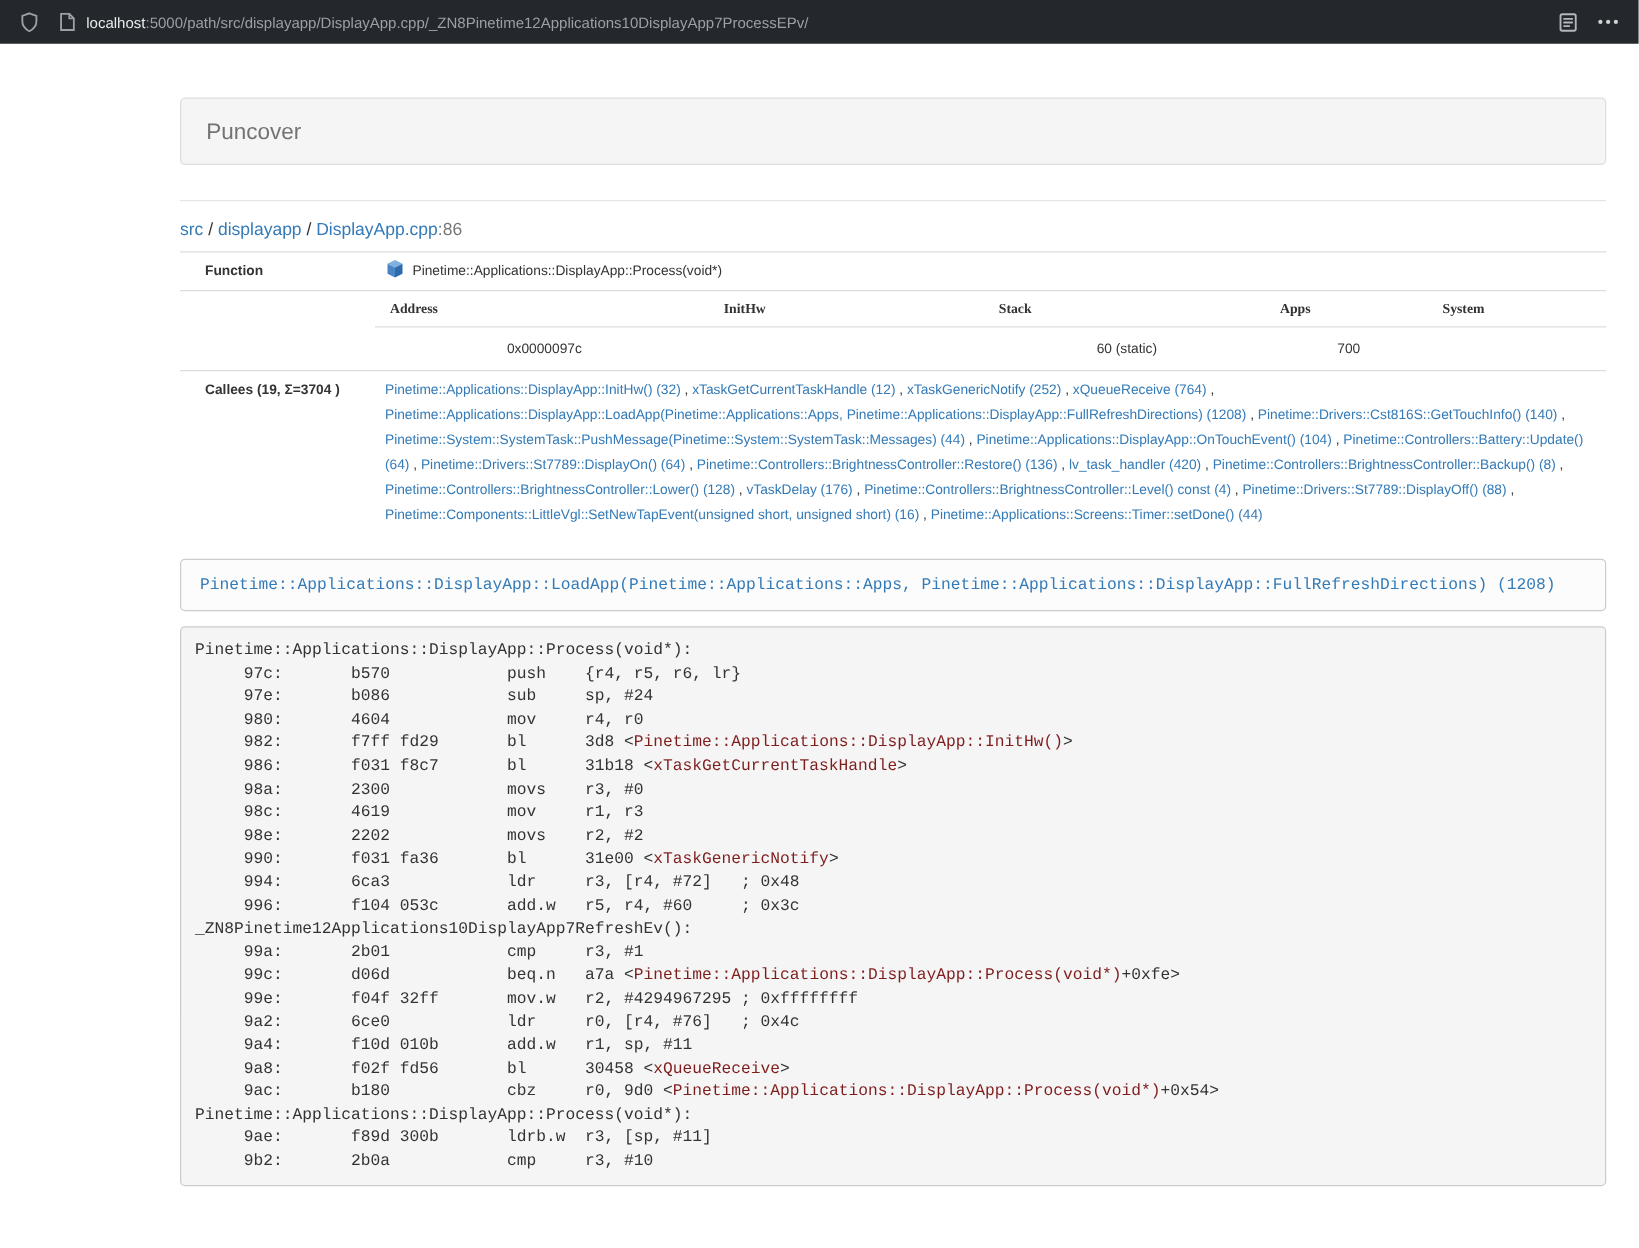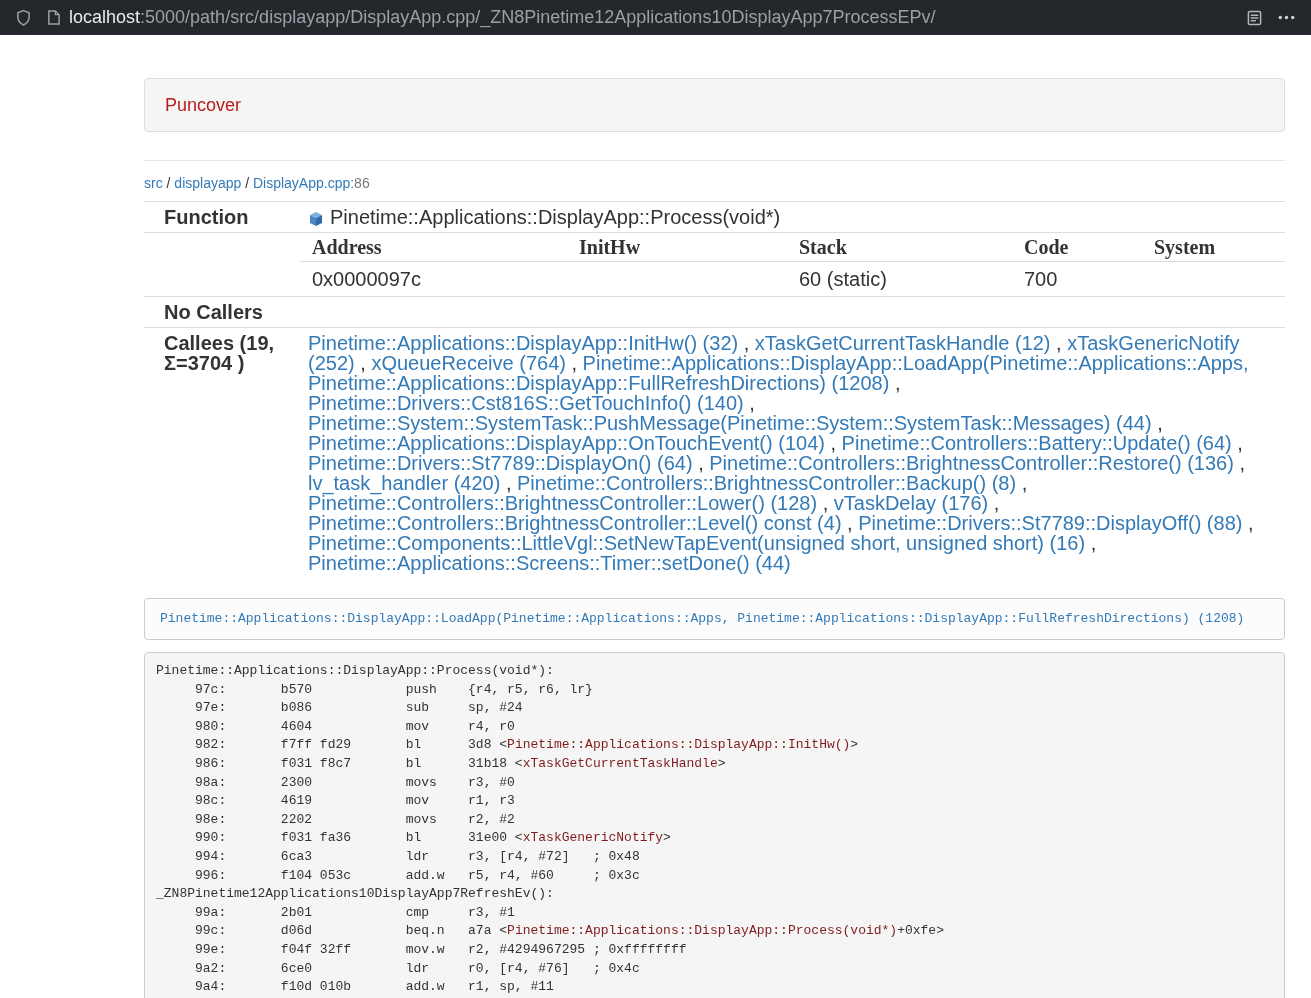--- a/index.html
+++ b/index.html
@@ -9,54 +9,54 @@
     font-family: "Liberation Sans", sans-serif; font-size: 14px;
   }
   a { color: #337ab7; text-decoration: none; cursor: pointer; }
 
   
   .topbar {
     height: 35px; background: #24272b;
     display: flex; align-items: center; gap: 16px; padding: 0 16px;
   }
   .tb-icon { display: inline-flex; align-items: center; justify-content: center; flex: 0 0 auto; }
-  .urlbar { flex: 1 1 auto; display: flex; align-items: center; gap: 9px; font-size: 18px; min-width: 0; overflow: hidden; white-space: nowrap; }
+  .urlbar { flex: 1 1 auto; display: flex; align-items: center; gap: 9px; font-size: 12px; min-width: 0; overflow: hidden; white-space: nowrap; }
   .url-host { color: #e9ebed; }
   .url-path { color: #9aa0a6; }
 
   
   .content { margin: 0 26px 0 144px; }
 
   .panel {
     margin-top: 43px; background: #f5f5f5;
     border: 1px solid #dddddd; border-radius: 4px;
     padding: 15px 20px;
   }
-  .panel h1 { font-size: 18px; font-weight: 400; color: #b91c1c; line-height: 22px; }
+  .panel h1 { font-size: 18px; font-weight: 400; color: #737373; line-height: 22px; }
 
   hr.divider { border: none; border-top: 1px solid #e5e5e5; margin-top: 28px; }
 
   .breadcrumb { margin-top: 12px; line-height: 20px; }
   .crumb-suffix { color: #777777; }
 
   table.main { width: 100%; border-collapse: collapse; margin-top: 8px; }
   table.main > tbody > tr > th,
   table.main > tbody > tr > td {
     border-top: 1px solid #dddddd; text-align: left; vertical-align: top;
-    padding: 5px 8px; line-height: 20px; font-size: 20px; margin-top: 46px;
+    padding: 5px 8px; line-height: 20px; font-size: 11px; margin-top: 46px;
   }
   table.main > tbody > tr > th { width: 156px; font-weight: 700; padding-left: 20px; }
   td.inner-cell { padding: 0 !important; }
 
   table.inner { width: 100%; border-collapse: collapse; table-layout: fixed; }
   table.inner th {
     font-weight: 700; text-align: left; padding: 4px 8px 4px 12px;
     line-height: 20px; border-bottom: 1px solid #dddddd; font-family: Liberation Serif, serif;
   }
-  table.inner td { text-align: left; padding: 7px 8px 7px 12px; line-height: 20px; }
+  table.inner td { text-align: center; padding: 7px 8px 7px 12px; line-height: 20px; }
 
   .sym-icon { display: inline-block; vertical-align: -3px; margin-right: 6px; line-height: 0; }
   .callees { line-height: 20px; }
   .sep { color: #333333; }
 
   .highlight {
     margin-top: 20px; background: #fcfcfc;
     border: 1px solid #cccccc; border-radius: 4px;
     padding: 10px 15px;
     font-family: "Liberation Mono", "DejaVu Sans Mono", monospace;
@@ -140,37 +140,33 @@
                 <col style="width:220px">
                 <col style="width:225px">
                 <col style="width:130px">
                 <col>
             </colgroup>
             <tbody>
               <tr>
                 <th>Address</th>
                 <th>InitHw</th>
                 <th>Stack</th>
-                <th>Code</th>
+                <th>Apps</th>
                 <th>System</th>
               </tr>
               <tr>
                 <td>0x0000097c</td>
                 <td></td>
                 <td>60 (static)</td>
                 <td>700</td>
                 <td></td>
               </tr>
             </tbody>
           </table>
         </td>
-      </tr>
-      <tr>
-        <th>No Callers</th>
-        <td></td>
       </tr>
       <tr>
         <th>Callees (19, Σ=3704 )</th>
         <td class="callees"><a href="#">Pinetime::Applications::DisplayApp::InitHw() (32)</a><span class="sep"> , </span><a href="#">xTaskGetCurrentTaskHandle (12)</a><span class="sep"> , </span><a href="#">xTaskGenericNotify (252)</a><span class="sep"> , </span><a href="#">xQueueReceive (764)</a><span class="sep"> , </span><a href="#">Pinetime::Applications::DisplayApp::LoadApp(Pinetime::Applications::Apps, Pinetime::Applications::DisplayApp::FullRefreshDirections) (1208)</a><span class="sep"> , </span><a href="#">Pinetime::Drivers::Cst816S::GetTouchInfo() (140)</a><span class="sep"> , </span><a href="#">Pinetime::System::SystemTask::PushMessage(Pinetime::System::SystemTask::Messages) (44)</a><span class="sep"> , </span><a href="#">Pinetime::Applications::DisplayApp::OnTouchEvent() (104)</a><span class="sep"> , </span><a href="#">Pinetime::Controllers::Battery::Update() (64)</a><span class="sep"> , </span><a href="#">Pinetime::Drivers::St7789::DisplayOn() (64)</a><span class="sep"> , </span><a href="#">Pinetime::Controllers::BrightnessController::Restore() (136)</a><span class="sep"> , </span><a href="#">lv_task_handler (420)</a><span class="sep"> , </span><a href="#">Pinetime::Controllers::BrightnessController::Backup() (8)</a><span class="sep"> , </span><a href="#">Pinetime::Controllers::BrightnessController::Lower() (128)</a><span class="sep"> , </span><a href="#">vTaskDelay (176)</a><span class="sep"> , </span><a href="#">Pinetime::Controllers::BrightnessController::Level() const (4)</a><span class="sep"> , </span><a href="#">Pinetime::Drivers::St7789::DisplayOff() (88)</a><span class="sep"> , </span><a href="#">Pinetime::Components::LittleVgl::SetNewTapEvent(unsigned short, unsigned short) (16)</a><span class="sep"> , </span><a href="#">Pinetime::Applications::Screens::Timer::setDone() (44)</a></td>
       </tr>
     </tbody>
   </table>
 
   <div class="highlight">
     <a href="#">Pinetime::Applications::DisplayApp::LoadApp(Pinetime::Applications::Apps, Pinetime::Applications::DisplayApp::FullRefreshDirections) (1208)</a>

